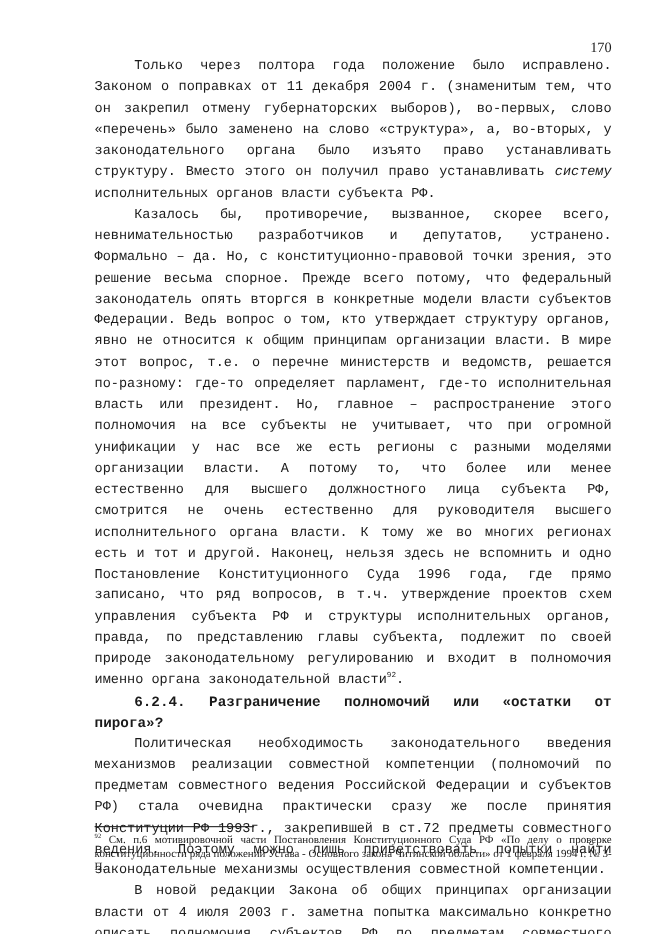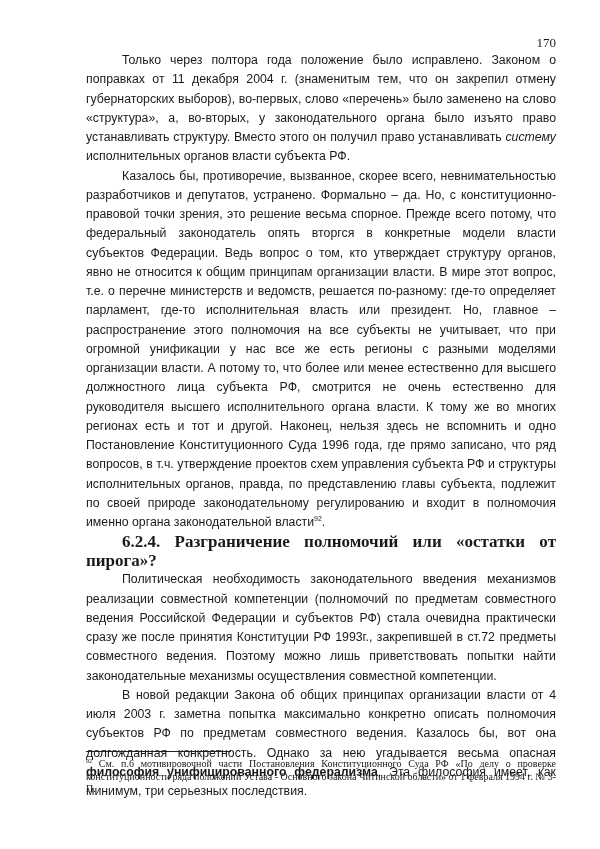--- a/index.html
+++ b/index.html
@@ -1,20 +1,20 @@
 <!DOCTYPE html>
 <html><head>
 <meta charset="utf-8">
 <style>
   html, body { margin: 0; padding: 0; background: #ffffff; }
   body { width: 600px; height: 849px; position: relative; overflow: hidden; color: #1a1a1a; }
   .page-number { position: absolute; top: 35px; right: 44px; font-family: "Liberation Serif", serif; font-size: 13px; }
   .content { position: absolute; left: 86px; top: 51px; width: 470px; font-family: "Liberation Sans", sans-serif; font-size: 12.3px; line-height: 19.25px; }
-  .content p { margin: 0; text-align: justify; text-indent: 36px; }
-  .heading { font-family: "Liberation Serif", serif; font-weight: bold; font-size: 17px; line-height: 19px; margin: 17px 0 0 0; text-indent: 0; }
+  .content p { margin: 0; text-align: justify; text-indent: 36px; font-family: Liberation Mono, monospace; }
+  .heading { font-family: "Liberation Serif", serif; font-weight: bold; font-size: 13px; line-height: 19px; margin: 17px 0 0 0; text-indent: 0; }
   sup { font-size: 7px; line-height: 0; }
   .footnote-rule { position: absolute; left: 86px; top: 751px; width: 145px; height: 1px; background: #222; }
   .footnote { position: absolute; left: 86px; top: 758px; width: 470px; font-family: "Liberation Serif", serif; font-size: 10px; line-height: 12.5px; text-align: justify; }
   .footnote sup { font-size: 6px; }
 </style>
 </head>
 <body>
 
 <div class="page-number">170</div>
 

